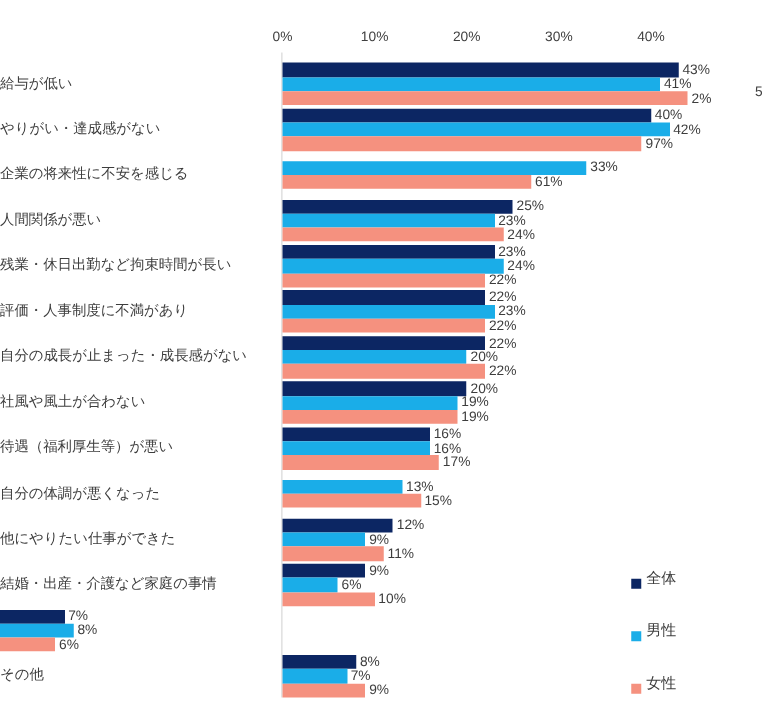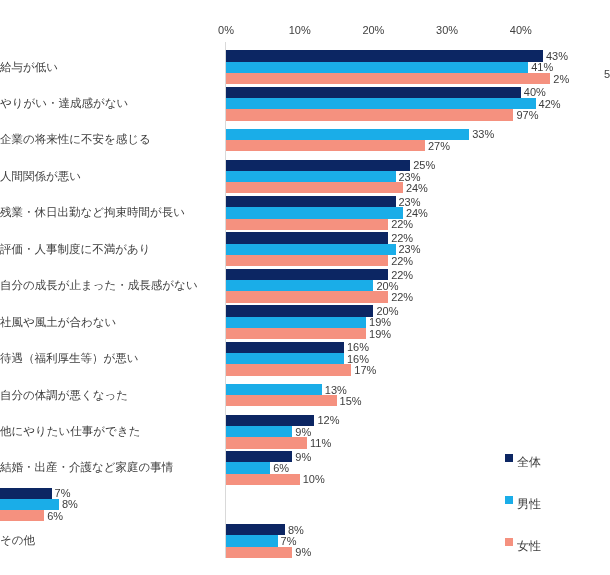--- a/index.html
+++ b/index.html
@@ -6,21 +6,21 @@
   .chart{position:relative;width:610px;height:575px;background:#ffffff;overflow:hidden;}
   .tick{position:absolute;top:24px;transform:translateX(-50%);font-size:11px;color:#404040;white-space:nowrap;}
   .axis-line{position:absolute;left:225px;top:42px;width:1px;height:516px;background:#d9d9d9;}
   .rows{position:absolute;top:49px;left:0;width:610px;}
   .row{height:36.45px;display:flex;align-items:center;}
   .cat{width:216px;padding-right:10px;text-align:left;font-size:11.5px;color:#3d3d3d;flex:none;line-height:1.15;white-space:nowrap;}
   .bars{display:flex;flex-direction:column;}
   .barline{height:11.3px;display:flex;align-items:center;}
   .bar{height:11.3px;flex:none;}
   .val{font-size:11px;color:#3d3d3d;margin-left:3px;white-space:nowrap;}
-  .legend-item{position:absolute;left:505px;display:flex;align-items:flex-start;font-family:Liberation Mono, monospace;}
+  .legend-item{position:absolute;left:505px;display:flex;align-items:flex-end;font-family:Liberation Mono, monospace;}
   .swatch{width:8px;height:8px;display:inline-block;flex:none;margin-right:4px;}
   .legend-label{font-size:12px;color:#3d3d3d;white-space:nowrap;}
 </style>
 </head>
 <body>
 
 <div class="chart">
   <div id="axis">
       <span class="tick" style="left: 226px;">0%</span>
       <span class="tick" style="left: 299.7px;">10%</span>
@@ -67,21 +67,21 @@
       </div>
       <div class="row">
         <div class="cat">企業の将来性に不安を感じる</div>
         <div class="bars">
           <div class="barline">
             <div class="bar" style="width: 243.21px; background: rgb(26, 173, 232);"></div>
             <span class="val">33%</span>
           </div>
           <div class="barline">
             <div class="bar" style="width: 198.99px; background: rgb(245, 145, 127);"></div>
-            <span class="val">27%</span>
+            <span class="val">61%</span>
           </div>
         </div>
       </div>
       <div class="row">
         <div class="cat">人間関係が悪い</div>
         <div class="bars">
           <div class="barline">
             <div class="bar" style="width: 184.25px; background: rgb(12, 38, 99);"></div>
             <span class="val">25%</span>
           </div>

